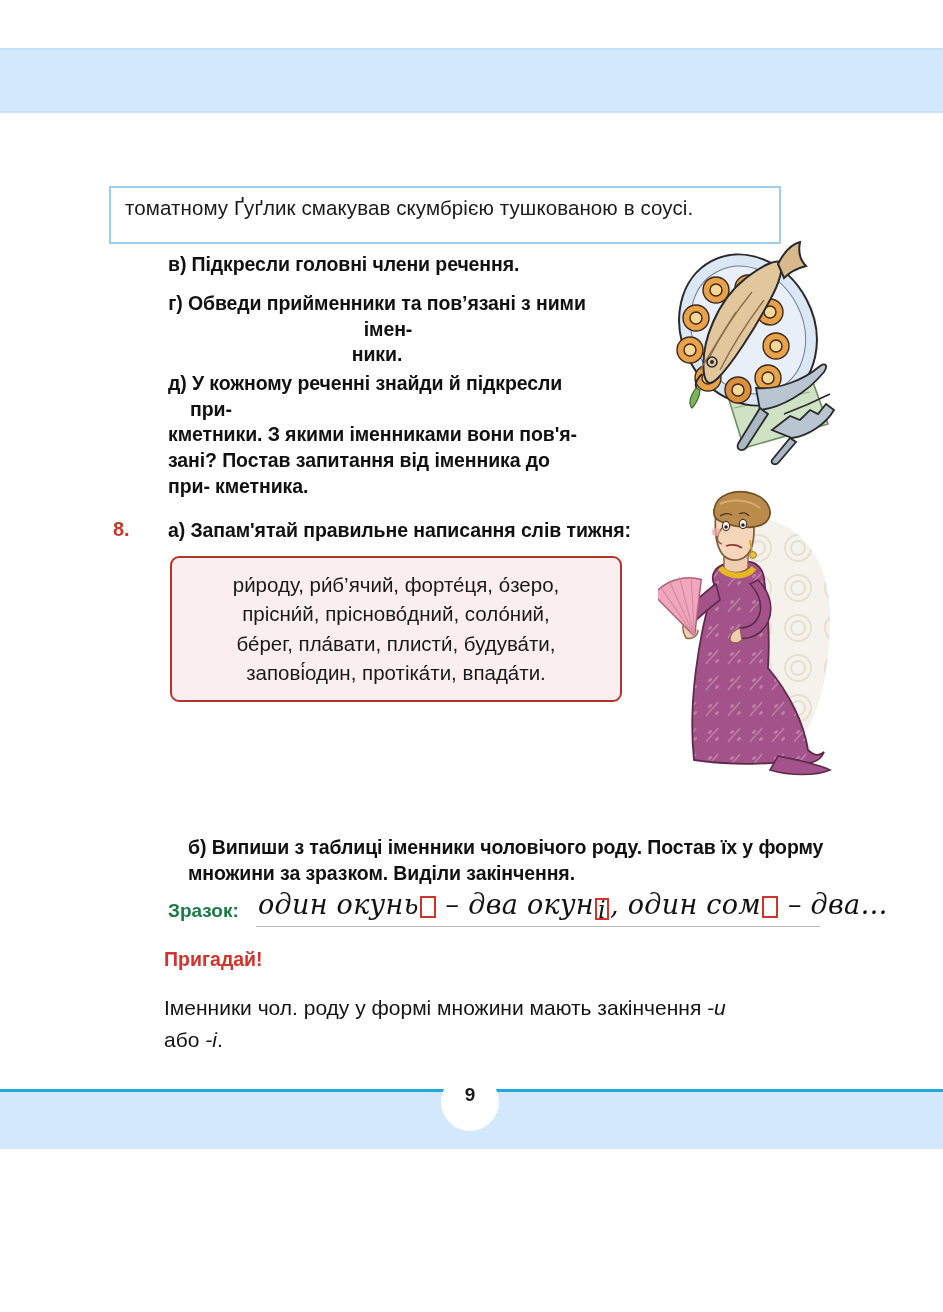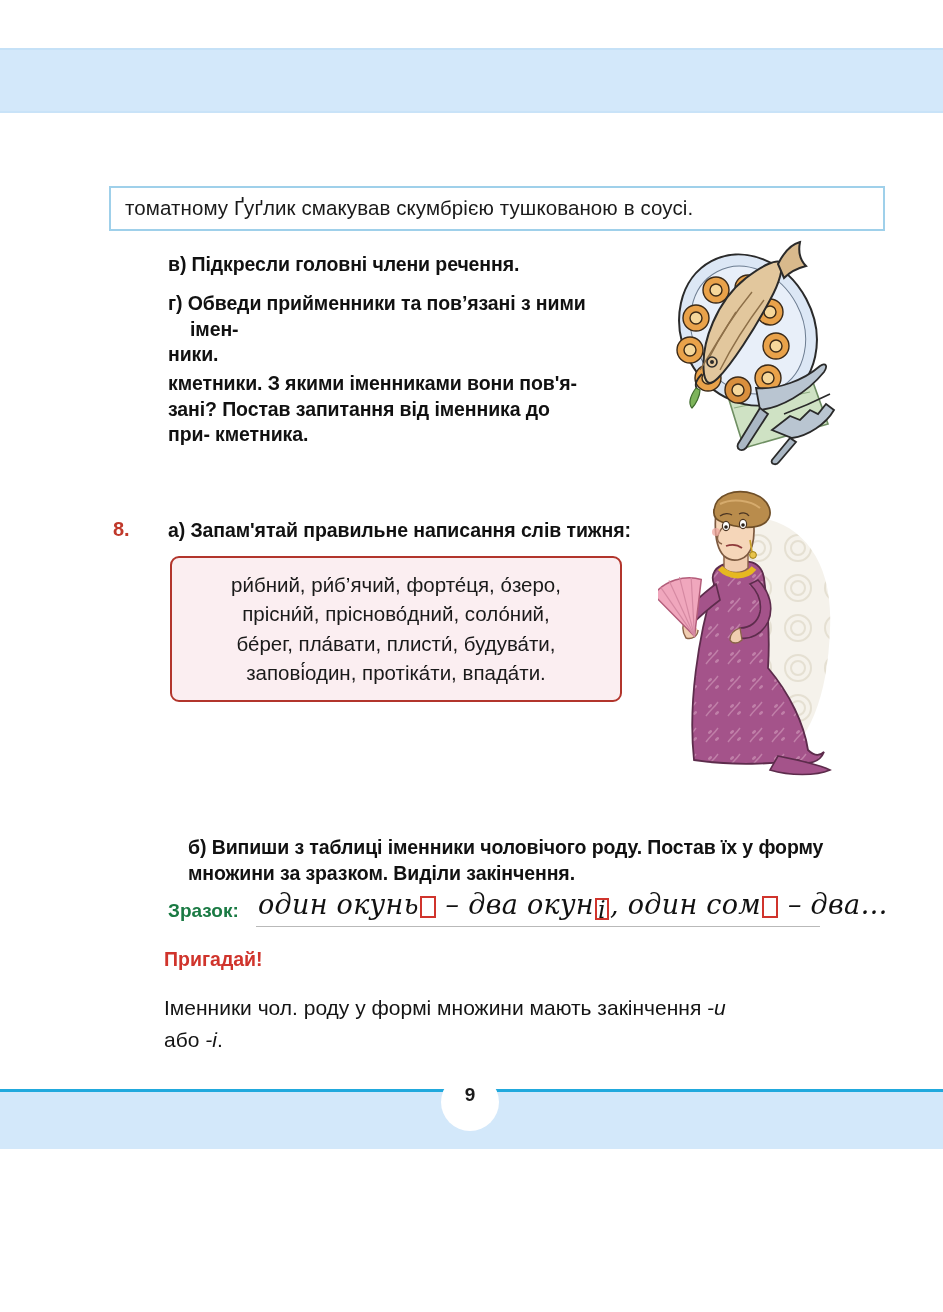--- a/index.html
+++ b/index.html
@@ -73,25 +73,25 @@
     position: absolute;
     left: 0;
     top: 0;
     width: 943px;
   }
 
   .sentence-box {
     position: absolute;
     left: 109px;
     top: 186px;
-    width: 776px;
+    width: 672px;
     box-sizing: border-box;
     border: 2px solid #9fd0ea;
     background: #ffffff;
-    padding: 8px 14px 9px 14px;
+    padding: 8px 14px 22px 14px;
     font-size: 20.5px;
     color: #1a1a1a;
     letter-spacing: 0.1px;
     white-space: nowrap;
   }
 
   .task {
     position: absolute;
     font-size: 19.5px;
     font-weight: bold;
@@ -99,21 +99,21 @@
     line-height: 1.32;
     letter-spacing: -0.1px;
   }
   .task .hang {
     display: block;
     text-indent: -22px;
     padding-left: 22px;
   }
 
   .t-v  { left: 168px; top: 252px; width: 430px; }
-  .t-g  { left: 168px; top: 291px; width: 418px; }
+  .t-g  { left: 168px; top: 291px; width: 418px; text-align: center; }
   .t-d  { left: 168px; top: 371px; width: 425px; }
 
   .item-num {
     position: absolute;
     left: 113px;
     top: 518px;
     font-size: 20px;
     font-weight: bold;
     color: #c0392b;
   }
@@ -230,33 +230,34 @@
     <div class="task t-v">
       <span>в) Підкресли головні члени речення.</span>
     </div>
 
     <div class="task t-g">
       <span class="hang">г) Обведи прийменники та пов’язані з ними імен-</span>
       <span>ники.</span>
     </div>
 
     <div class="task t-d">
+      <span class="hang">д) У кожному реченні знайди й підкресли при-</span>
       <span>кметники. З якими іменниками вони пов'я-</span>
       <span>зані? Постав запитання від іменника до при-</span>
       <span>кметника.</span>
     </div>
 
     <div class="item-num">8.</div>
 
     <div class="task t-8a">
       <span>а) Запам'ятай правильне написання слів тижня:</span>
     </div>
 
     <div class="wordbox">
-      <div>ри́бний, ри́б’ячий, форте́ця, о́зеро,</div>
+      <div>ри́роду, ри́б’ячий, форте́ця, о́зеро,</div>
       <div>прісни́й, прісново́дний, соло́ний,</div>
       <div>бе́рег, пла́вати, плисти́, будува́ти,</div>
       <div>запові́один, протіка́ти, впада́ти.</div>
     </div>
 
     <div class="task t-8b">
       <span class="hang">б) Випиши з таблиці іменники чоловічого роду. Постав їх у форму</span>
       <span>множини за зразком. Виділи закінчення.</span>
     </div>
 

